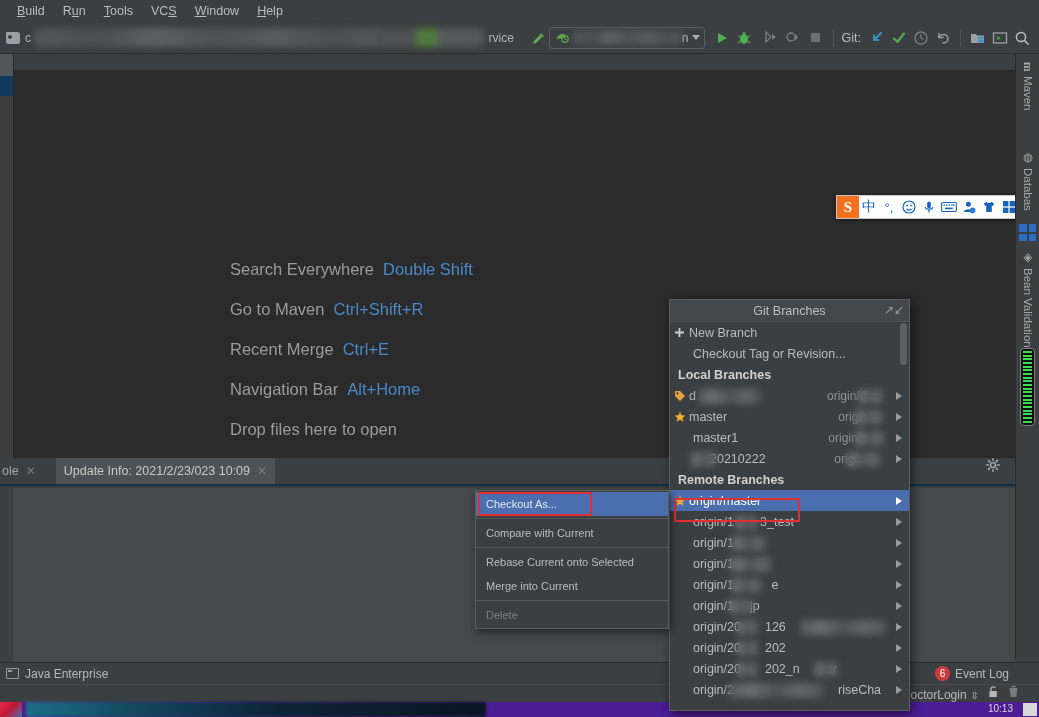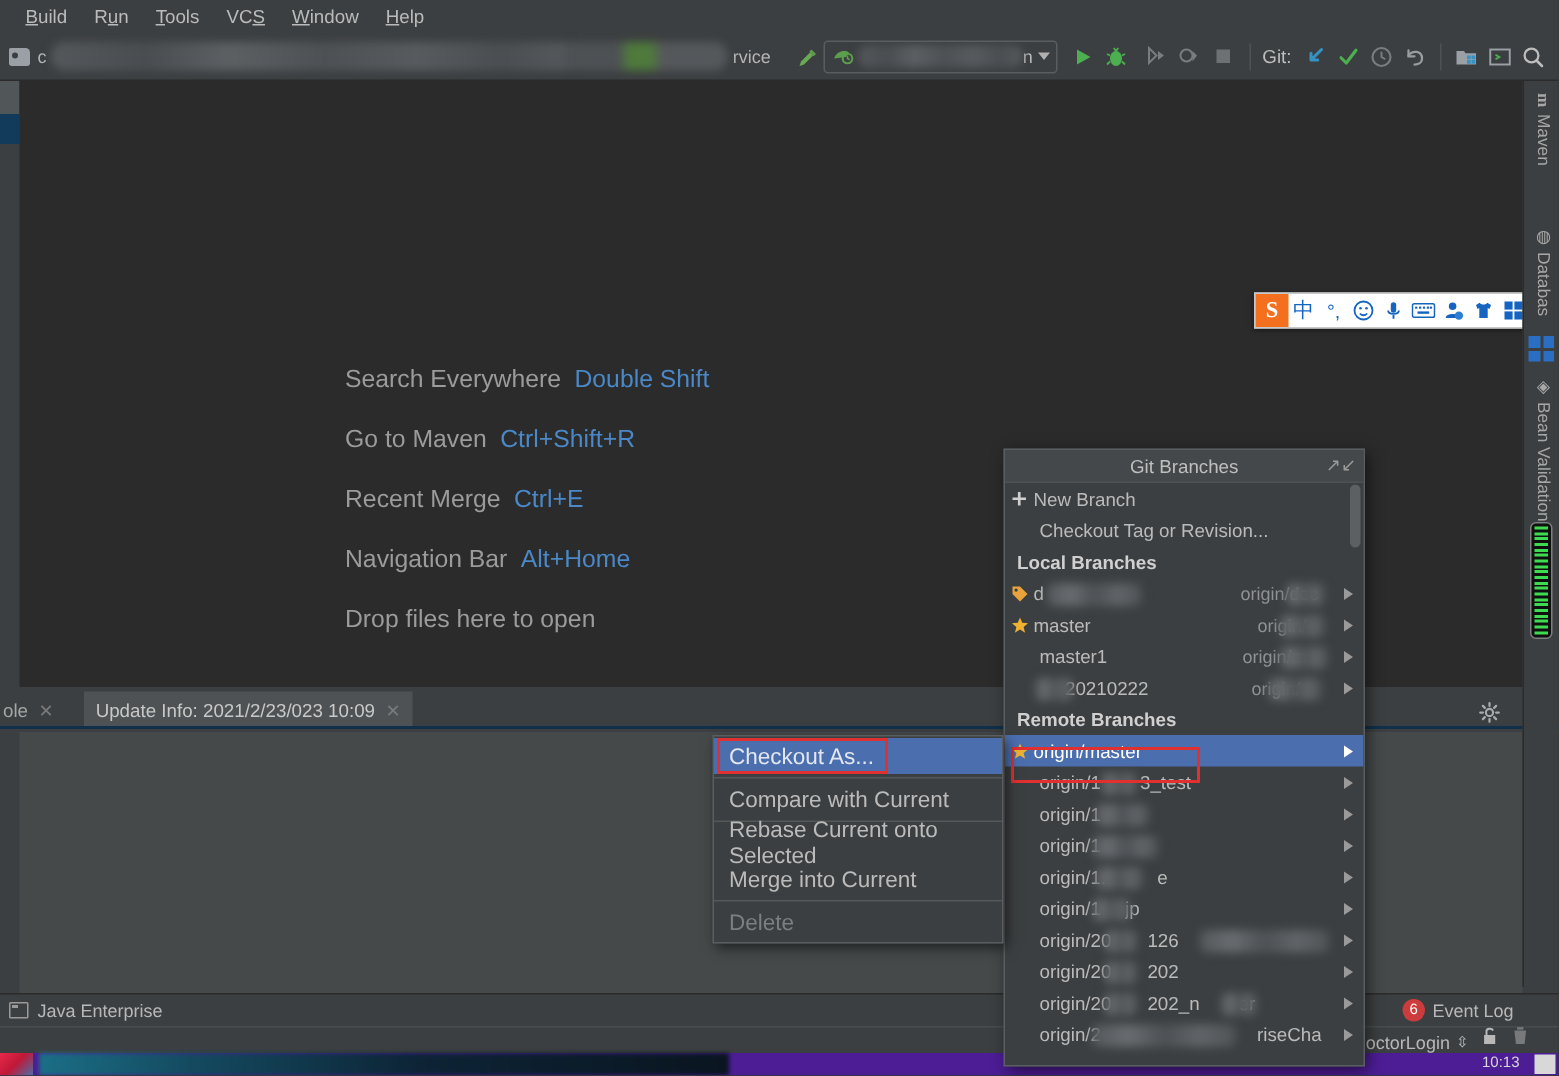--- a/index.html
+++ b/index.html
@@ -78,21 +78,21 @@
   .runcfg .cfg-text { color: #bbbbbb; font-size: 12px; margin-left: auto; margin-right: 3px; }
   .caret-dn {
     width: 0; height: 0; border-left: 4.5px solid transparent;
     border-right: 4.5px solid transparent; border-top: 5px solid #b0b0b0;
     flex: none;
   }
   .git-label { color: #bdbdbd; font-size: 12.5px; margin: 0 5px 0 2px; flex:none;}
 
   
   .editor {
-    position: absolute; top: 54px; left: 13px;
+    position: absolute; top: 70px; left: 13px;
     width: 1002px; height: 404px;
     background: #2b2b2b;
   }
   .hints {
     position: absolute; left: 217px; top: 190px;
     display: flex; flex-direction: column; gap: 21px;
   }
   .hint-row { display: flex; align-items: baseline; gap: 9px; }
   .hint-name { color: #9b9b9b; font-size: 16.5px; }
   .hint-key  { color: #4a88c7; font-size: 16.5px; }
@@ -133,22 +133,22 @@
   }
 
   
   .toolwin {
     position: absolute; left: 0; top: 458px;
     width: 1039px; height: 204px;
     background: #3c3f41;
   }
   .tw-tabs {
     position: absolute; left: 0; top: 0; width: 1039px; height: 30px;
-    background: #3c3f41; display: flex; align-items: flex-end;
-    border-bottom: 1px solid #84cc16; box-sizing: border-box;
+    background: #3c3f41; display: flex; align-items: flex-start;
+    border-bottom: 3px solid #84cc16; box-sizing: border-box;
   }
   .tw-tab {
     height: 26px; display: flex; align-items: center;
     padding: 0 8px; font-size: 12.5px; color: #a6a6a6; gap: 7px;
   }
   .tw-tab.active { background: #4e5254; color: #c8c8c8; }
   .tw-x { color: #7a7a7a; font-size: 12px; }
   .tw-right { margin-left: auto; display: flex; align-items: center; gap: 13px; padding-right: 12px;}
   .tw-body {
     position: absolute; left: 0; top: 26px; width: 1039px; height: 178px;
@@ -165,21 +165,21 @@
     position: absolute; left: 475px; top: 490px;
     width: 192px;
     background: #3c3f41;
     border: 1px solid #5b5e60;
     box-shadow: 2px 3px 8px rgba(0,0,0,.55);
     padding: 1px 0;
     z-index: 60;
   }
   .ctx-item {
     height: 24px; display: flex; align-items: center;
-    padding-left: 10px; color: #bbbbbb; font-size: 15px;
+    padding-left: 10px; color: #bbbbbb; font-size: 11px;
   }
   .ctx-item.selected { background: #4b6eaf; color: #e3e8ef; }
   .ctx-item.disabled { color: #7c7f80; }
   .ctx-sep { height: 1px; background: #555859; margin: 2px 0; }
   .ctx-redbox {
     position: absolute; left: 478px; top: 492px;
     width: 110px; height: 20px;
     border: 2px solid #e03030; z-index: 61; pointer-events: none;
   }
 

